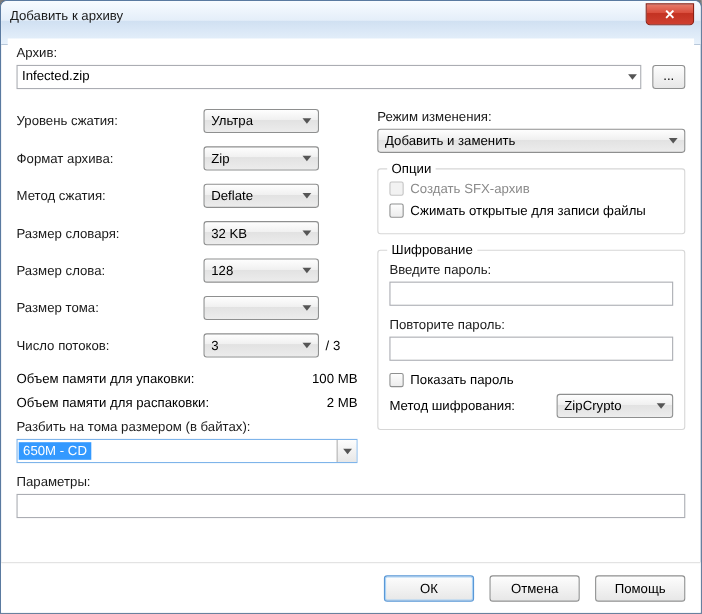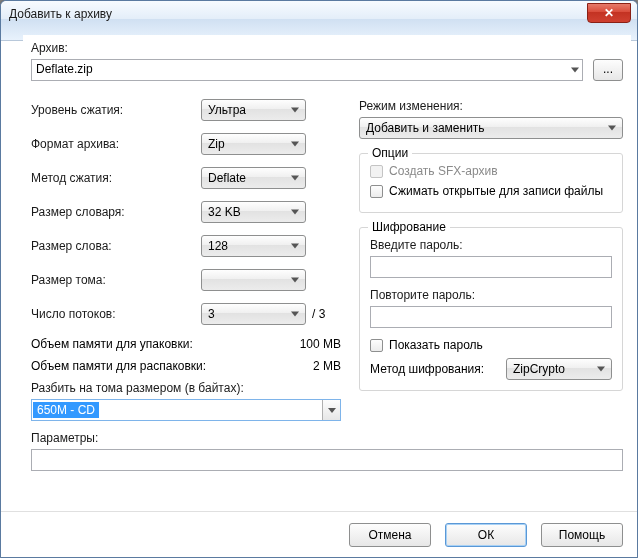--- a/index.html
+++ b/index.html
@@ -51,21 +51,20 @@
     justify-content: center;
     font-size: 12px;
     font-weight: bold;
     cursor: pointer;
   }
   .client {
     position: absolute;
     left: 6px; right: 6px; top: 34px; bottom: 46px;
     background: #fff;
     padding: 0 8px;
-    margin-left: 16px;
   }
   .row { display: flex; align-items: center; }
   .label { color: #1a1a1a; }
 
   .archive-label { margin-top: 6px; }
   .archive-row { margin-top: 4px; }
   .archive-input {
     flex: 1;
     height: 22px;
     border: 1px solid #abadb3;
@@ -305,21 +304,21 @@
     <div class="close">
       <span>✕</span>
     </div>
   </div>
 
   <div class="client">
 
     <div class="archive-label label">Архив:</div>
     <div class="row archive-row">
       <div class="archive-combo">
-        <div class="archive-input">Deflate.zip</div>
+        <div class="archive-input">Infected.zip</div>
         <div class="caret"></div>
       </div>
       <div class="browse-btn">...</div>
     </div>
 
     <div class="columns">
 
       <div class="col-left">
 
         <div class="form-row">
@@ -444,17 +443,17 @@
 
       </div>
 
     </div>
 
     <div class="params-label label">Параметры:</div>
     <div class="params-input"></div>
   </div>
 
   <div class="footer">
+    <div class="btn default">ОК</div>
     <div class="btn">Отмена</div>
-    <div class="btn default">ОК</div>
     <div class="btn">Помощь</div>
   </div>
 </div>
 
 </body></html>

